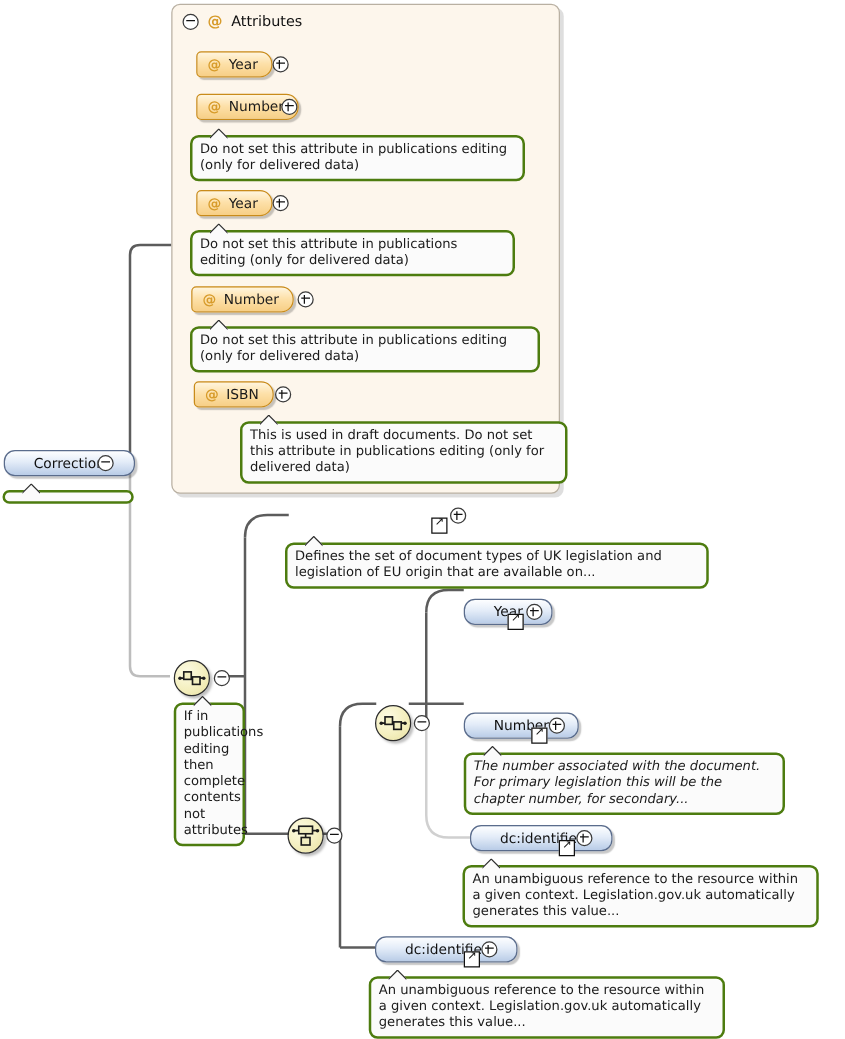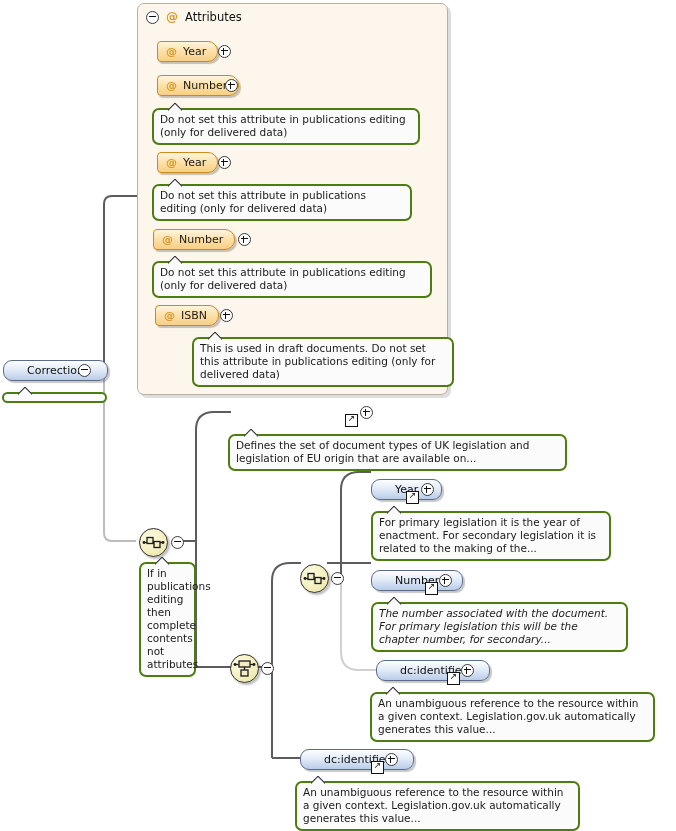--- a/index.html
+++ b/index.html
@@ -268,24 +268,20 @@
   </div>
   <span class="conn-minus" style="left:261px;top:662px;"></span>
 
   <div class="el-pill" style="left:371px;top:479px;">
     <span>Year</span>
   </div>
   <span class="link-badge" style="left:406px;top:491px;">
       <span>↗</span>
     </span>
   <span class="plus-c" style="left:421px;top:483px;"></span>
-  <div class="note" style="left:371px;top:511px;width:240px;">
-    <span class="tip"></span>
-    <span>For primary legislation it is the year of enactment. For secondary legislation it is related to the making of the...</span>
-  </div>
 
   <div class="el-pill" style="left:371px;top:570px;">
     <span>Number</span>
   </div>
   <span class="link-badge" style="left:425px;top:582px;">
       <span>↗</span>
     </span>
   <span class="plus-c" style="left:439px;top:574px;"></span>
   <div class="note" style="left:371px;top:602px;width:257px;font-style:italic;">
     <span class="tip"></span>

